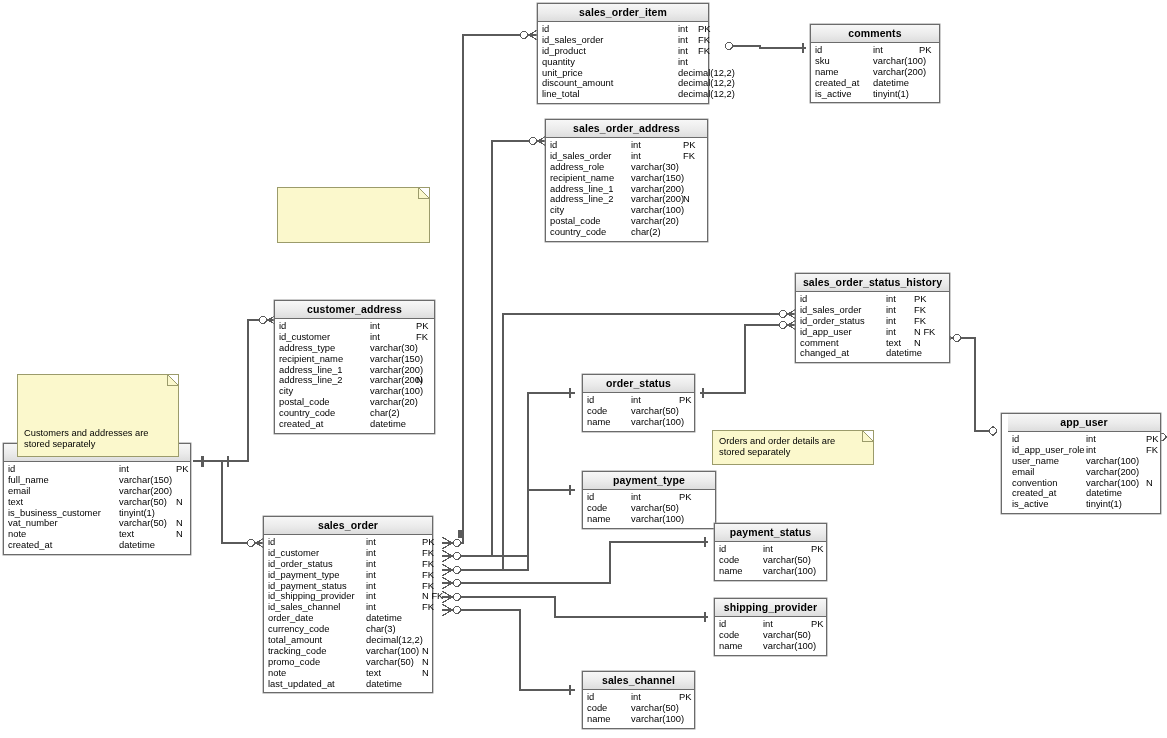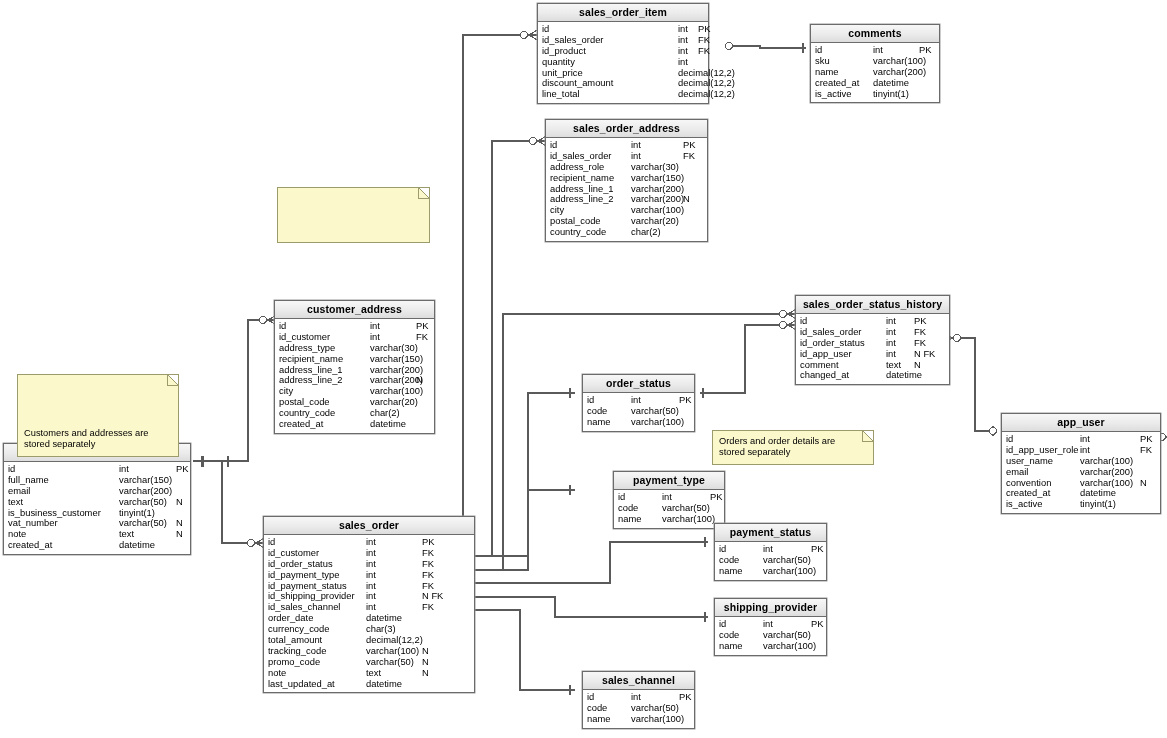--- a/index.html
+++ b/index.html
@@ -387,21 +387,21 @@
             <span class="c2" style="left: 115px;">text</span>
             <span class="c3" style="left: 172px;">N</span>
           </div>
           <div class="attr-row">
             <span class="c1">created_at</span>
             <span class="c2" style="left: 115px;">datetime</span>
             <span class="c3" style="left: 172px;"></span>
           </div>
         </div>
       </div>
-      <div class="entity" style="left: 263px; top: 516px; width: 212px;">
+      <div class="entity" style="left: 263px; top: 516px; width: 170px;">
         <div class="entity-title">sales_order</div>
         <div class="entity-body">
           <div class="attr-row">
             <span class="c1">id</span>
             <span class="c2" style="left: 102px;">int</span>
             <span class="c3" style="left: 158px;">PK</span>
           </div>
           <div class="attr-row">
             <span class="c1">id_customer</span>
             <span class="c2" style="left: 102px;">int</span>
@@ -462,21 +462,21 @@
             <span class="c2" style="left: 102px;">text</span>
             <span class="c3" style="left: 158px;">N</span>
           </div>
           <div class="attr-row">
             <span class="c1">last_updated_at</span>
             <span class="c2" style="left: 102px;">datetime</span>
             <span class="c3" style="left: 158px;"></span>
           </div>
         </div>
       </div>
-      <div class="entity" style="left: 795px; top: 295px; width: 155px;">
+      <div class="entity" style="left: 795px; top: 273px; width: 155px;">
         <div class="entity-title">sales_order_status_history</div>
         <div class="entity-body">
           <div class="attr-row">
             <span class="c1">id</span>
             <span class="c2" style="left: 90px;">int</span>
             <span class="c3" style="left: 118px;">PK</span>
           </div>
           <div class="attr-row">
             <span class="c1">id_sales_order</span>
             <span class="c2" style="left: 90px;">int</span>
@@ -497,21 +497,21 @@
             <span class="c2" style="left: 90px;">text</span>
             <span class="c3" style="left: 118px;">N</span>
           </div>
           <div class="attr-row">
             <span class="c1">changed_at</span>
             <span class="c2" style="left: 90px;">datetime</span>
             <span class="c3" style="left: 118px;"></span>
           </div>
         </div>
       </div>
-      <div class="entity" style="left: 1001px; top: 413px; width: 160px;">
+      <div class="entity" style="left: 1001px; top: 413px; width: 160px; padding-left: 6px;">
         <div class="entity-title">app_user</div>
         <div class="entity-body">
           <div class="attr-row">
             <span class="c1">id</span>
             <span class="c2" style="left: 78px;">int</span>
             <span class="c3" style="left: 138px;">PK</span>
           </div>
           <div class="attr-row">
             <span class="c1">id_app_user_role</span>
             <span class="c2" style="left: 78px;">int</span>
@@ -557,21 +557,21 @@
             <span class="c2" style="left: 48px;">varchar(50)</span>
             <span class="c3" style="left: 96px;"></span>
           </div>
           <div class="attr-row">
             <span class="c1">name</span>
             <span class="c2" style="left: 48px;">varchar(100)</span>
             <span class="c3" style="left: 96px;"></span>
           </div>
         </div>
       </div>
-      <div class="entity" style="left: 582px; top: 471px; width: 112px; margin-left: 31px;">
+      <div class="entity" style="left: 582px; top: 471px; width: 134px;">
         <div class="entity-title">payment_type</div>
         <div class="entity-body">
           <div class="attr-row">
             <span class="c1">id</span>
             <span class="c2" style="left: 48px;">int</span>
             <span class="c3" style="left: 96px;">PK</span>
           </div>
           <div class="attr-row">
             <span class="c1">code</span>
             <span class="c2" style="left: 48px;">varchar(50)</span>

